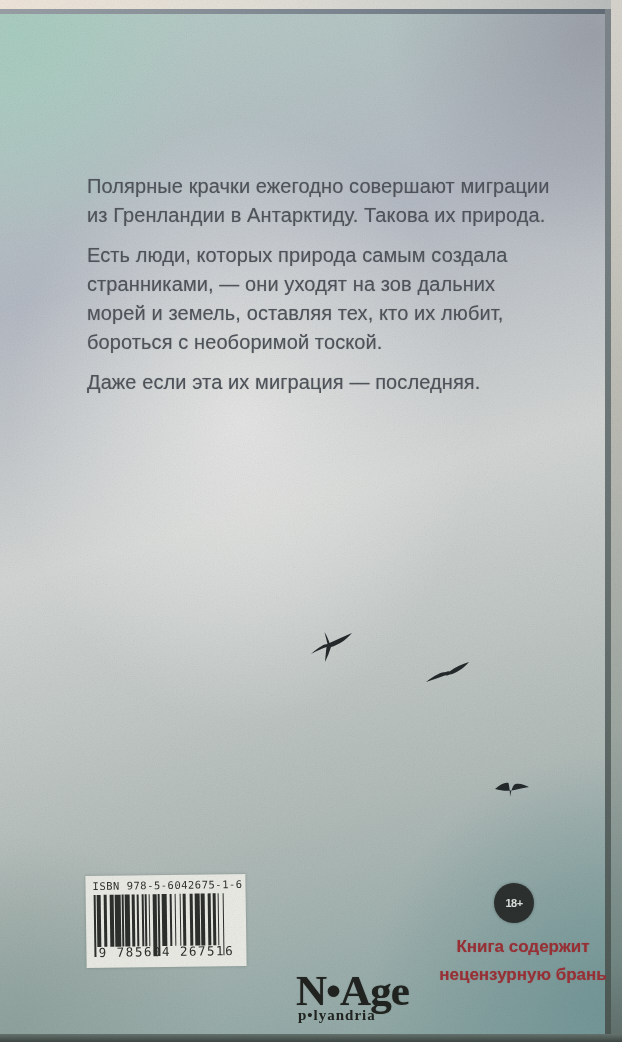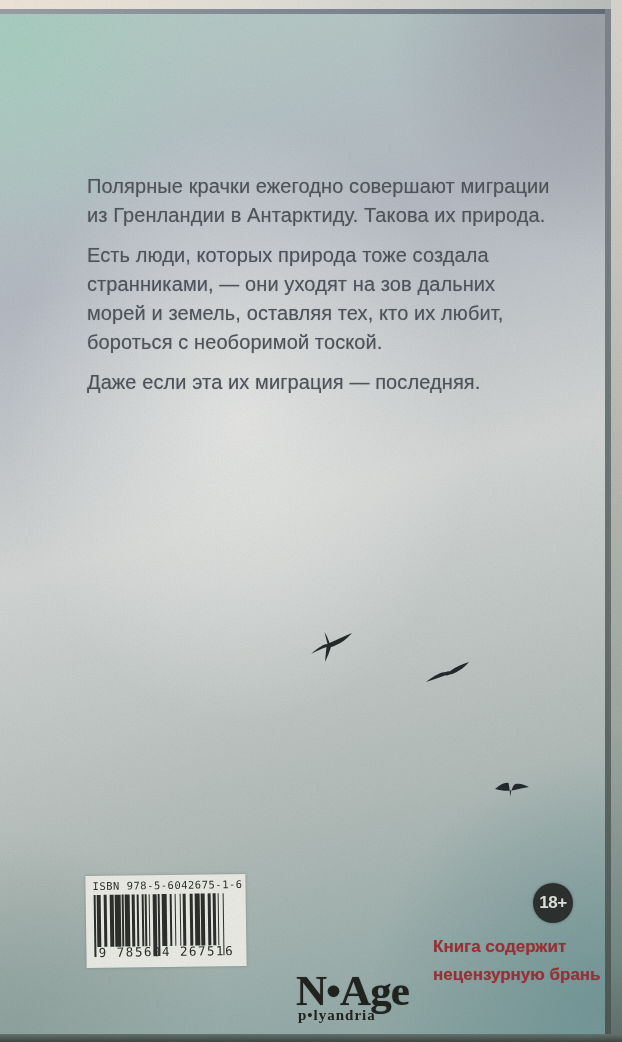--- a/index.html
+++ b/index.html
@@ -50,27 +50,27 @@
   .bars .bar.tall{height:62px;}
   .digits{font-family:"DejaVu Sans Mono",monospace;font-size:12.5px;letter-spacing:1.5px;
     color:#2c2f2c;white-space:nowrap;margin-top:-2px;text-align:center;}
   
   .logo{position:absolute;top:960px;left:296px;color:var(--logo,#20231f);
     font-family:"Liberation Serif",serif;margin-top:8px;}
   .logo-main{font-size:43px;line-height:46px;font-weight:600;letter-spacing:-1px;
     text-shadow:0 0 1px rgba(30,34,30,.5);}
   .logo-sub{font-size:15px;font-weight:700;letter-spacing:1px;margin-top:-7px;padding-left:2px;}
   
-  .badge{position:absolute;top:883px;left:533px;width:40px;height:40px;border-radius:50%;
+  .badge{position:absolute;top:883px;left:494px;width:40px;height:40px;border-radius:50%;
     background:var(--badge-bg,#2c312f);color:var(--badge-text,#dfe3e0);
     display:flex;align-items:center;justify-content:center;
-    font-size:17px;font-weight:700;letter-spacing:-.5px;
+    font-size:11px;font-weight:700;letter-spacing:-.5px;
     box-shadow:0 0 3px rgba(40,46,44,.4);}
   
-  .warning{position:absolute;top:933px;left:433px;width:180px;text-align:left;
+  .warning{position:absolute;top:933px;left:433px;width:180px;text-align:center;
     color:var(--accent-red,#9a3136);font-size:17px;font-weight:700;line-height:28px;
     white-space:pre-line;text-shadow:0 0 1px rgba(150,50,55,.5);}
   
   .grain{position:absolute;top:0;left:0;width:622px;height:1042px;
     pointer-events:none;mix-blend-mode:multiply;opacity:.16;}
 </style>
 </head>
 <body>
 
 <div class="photo">
@@ -78,21 +78,21 @@
   <div class="top-strip"></div>
   <div class="cover"></div>
   <div class="edge-top"></div>
   <div class="edge-right"></div>
   <div class="right-strip"></div>
   <div class="edge-bottom"></div>
 
   <div class="blurb">
     <p>Полярные крачки ежегодно совершают миграции
 из Гренландии в Антарктиду. Такова их природа.</p>
-    <p>Есть люди, которых природа тоже создала
+    <p>Есть люди, которых природа самым создала
 странниками, — они уходят на зов дальних
 морей и земель, оставляя тех, кто их любит,
 бороться с необоримой тоской.</p>
     <p>Даже если эта их миграция — последняя.</p>
   </div>
 
   <svg class="bird" style="top:632px;left:310px" width="44" height="32" viewBox="0 0 44 32">
     <path d="M1 22 C9 15 14 12 17.5 12 C16.5 8 15.5 4 14.5 0 C17 4 18.5 8 19.5 11 C27 8 34 4 42 1 C35 9 28 13 21 15 C19.5 20 17.5 25 15 30 C15.5 24 16 19 16.5 15 C11 17 6 19 1 22 Z"></path>
   </svg>
   <svg class="bird" style="top:662px;left:426px" width="44" height="24" viewBox="0 0 44 24">

